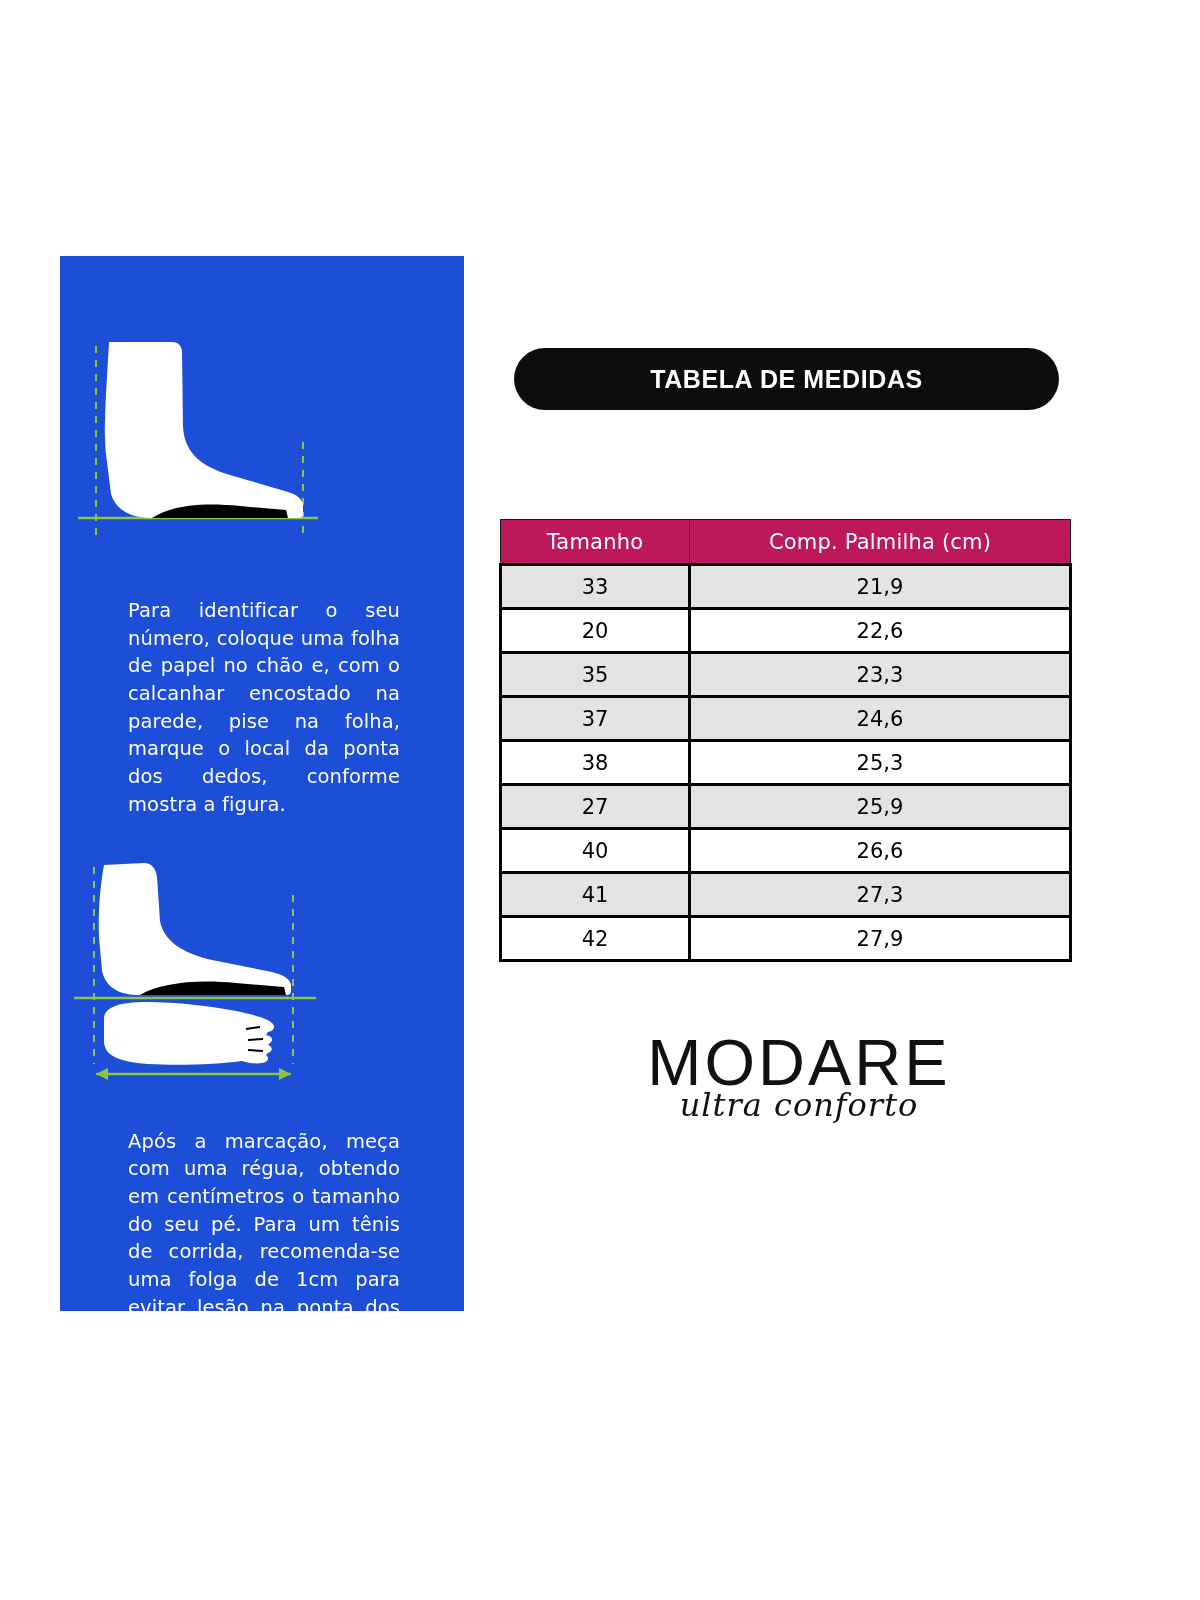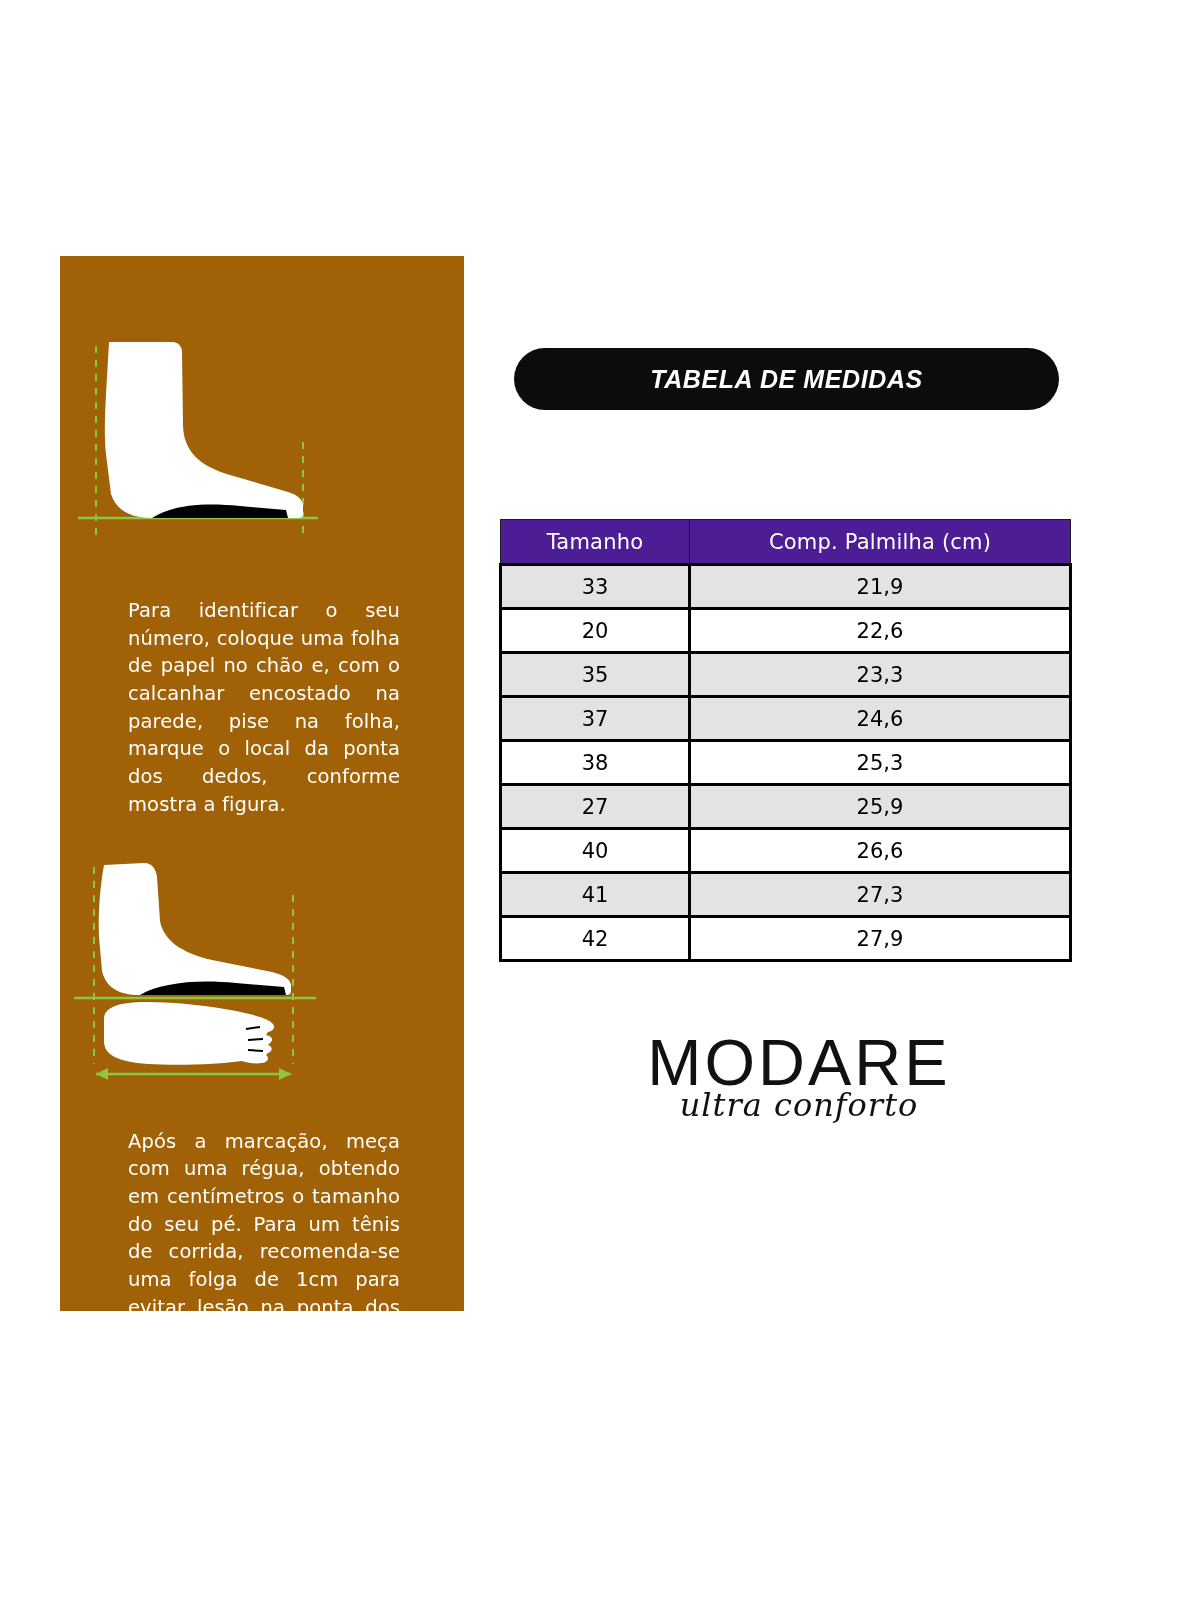--- a/index.html
+++ b/index.html
@@ -16,21 +16,21 @@
     overflow: hidden;
   }
 
   
   .left-panel {
     position: absolute;
     left: 60px;
     top: 256px;
     width: 404px;
     height: 1055px;
-    background: #a16207;
+    background: #1d4ed8;
     box-sizing: border-box;
     padding: 0;
   }
 
   .fig {
     display: block;
     margin: 0 auto;
   }
 
   .fig-top { padding-top: 78px; }
@@ -58,38 +58,37 @@
     background: #0c0c0c;
     border-radius: 34px;
     color: #ffffff;
     font-family: "Liberation Sans", sans-serif;
     font-weight: bold;
     font-size: 25px;
     letter-spacing: 0.6px;
     display: flex;
     align-items: center;
     justify-content: center;
-    font-style: italic;
   }
 
   
   .table-wrap {
     position: absolute;
     left: 499px;
     top: 519px;
     width: 573px;
   }
   table.size-table {
     border-collapse: collapse;
     width: 100%;
     table-layout: fixed;
     font-family: "DejaVu Sans", sans-serif;
   }
   table.size-table th {
-    background: #4c1d95;
+    background: #be185d;
     color: #ffffff;
     font-weight: normal;
     font-size: 21px;
     height: 41px;
     text-align: center;
     border: 1px solid #1a1a1a;
     letter-spacing: 0.2px;
   }
   table.size-table th:first-child { width: 186px; }
   table.size-table td {

